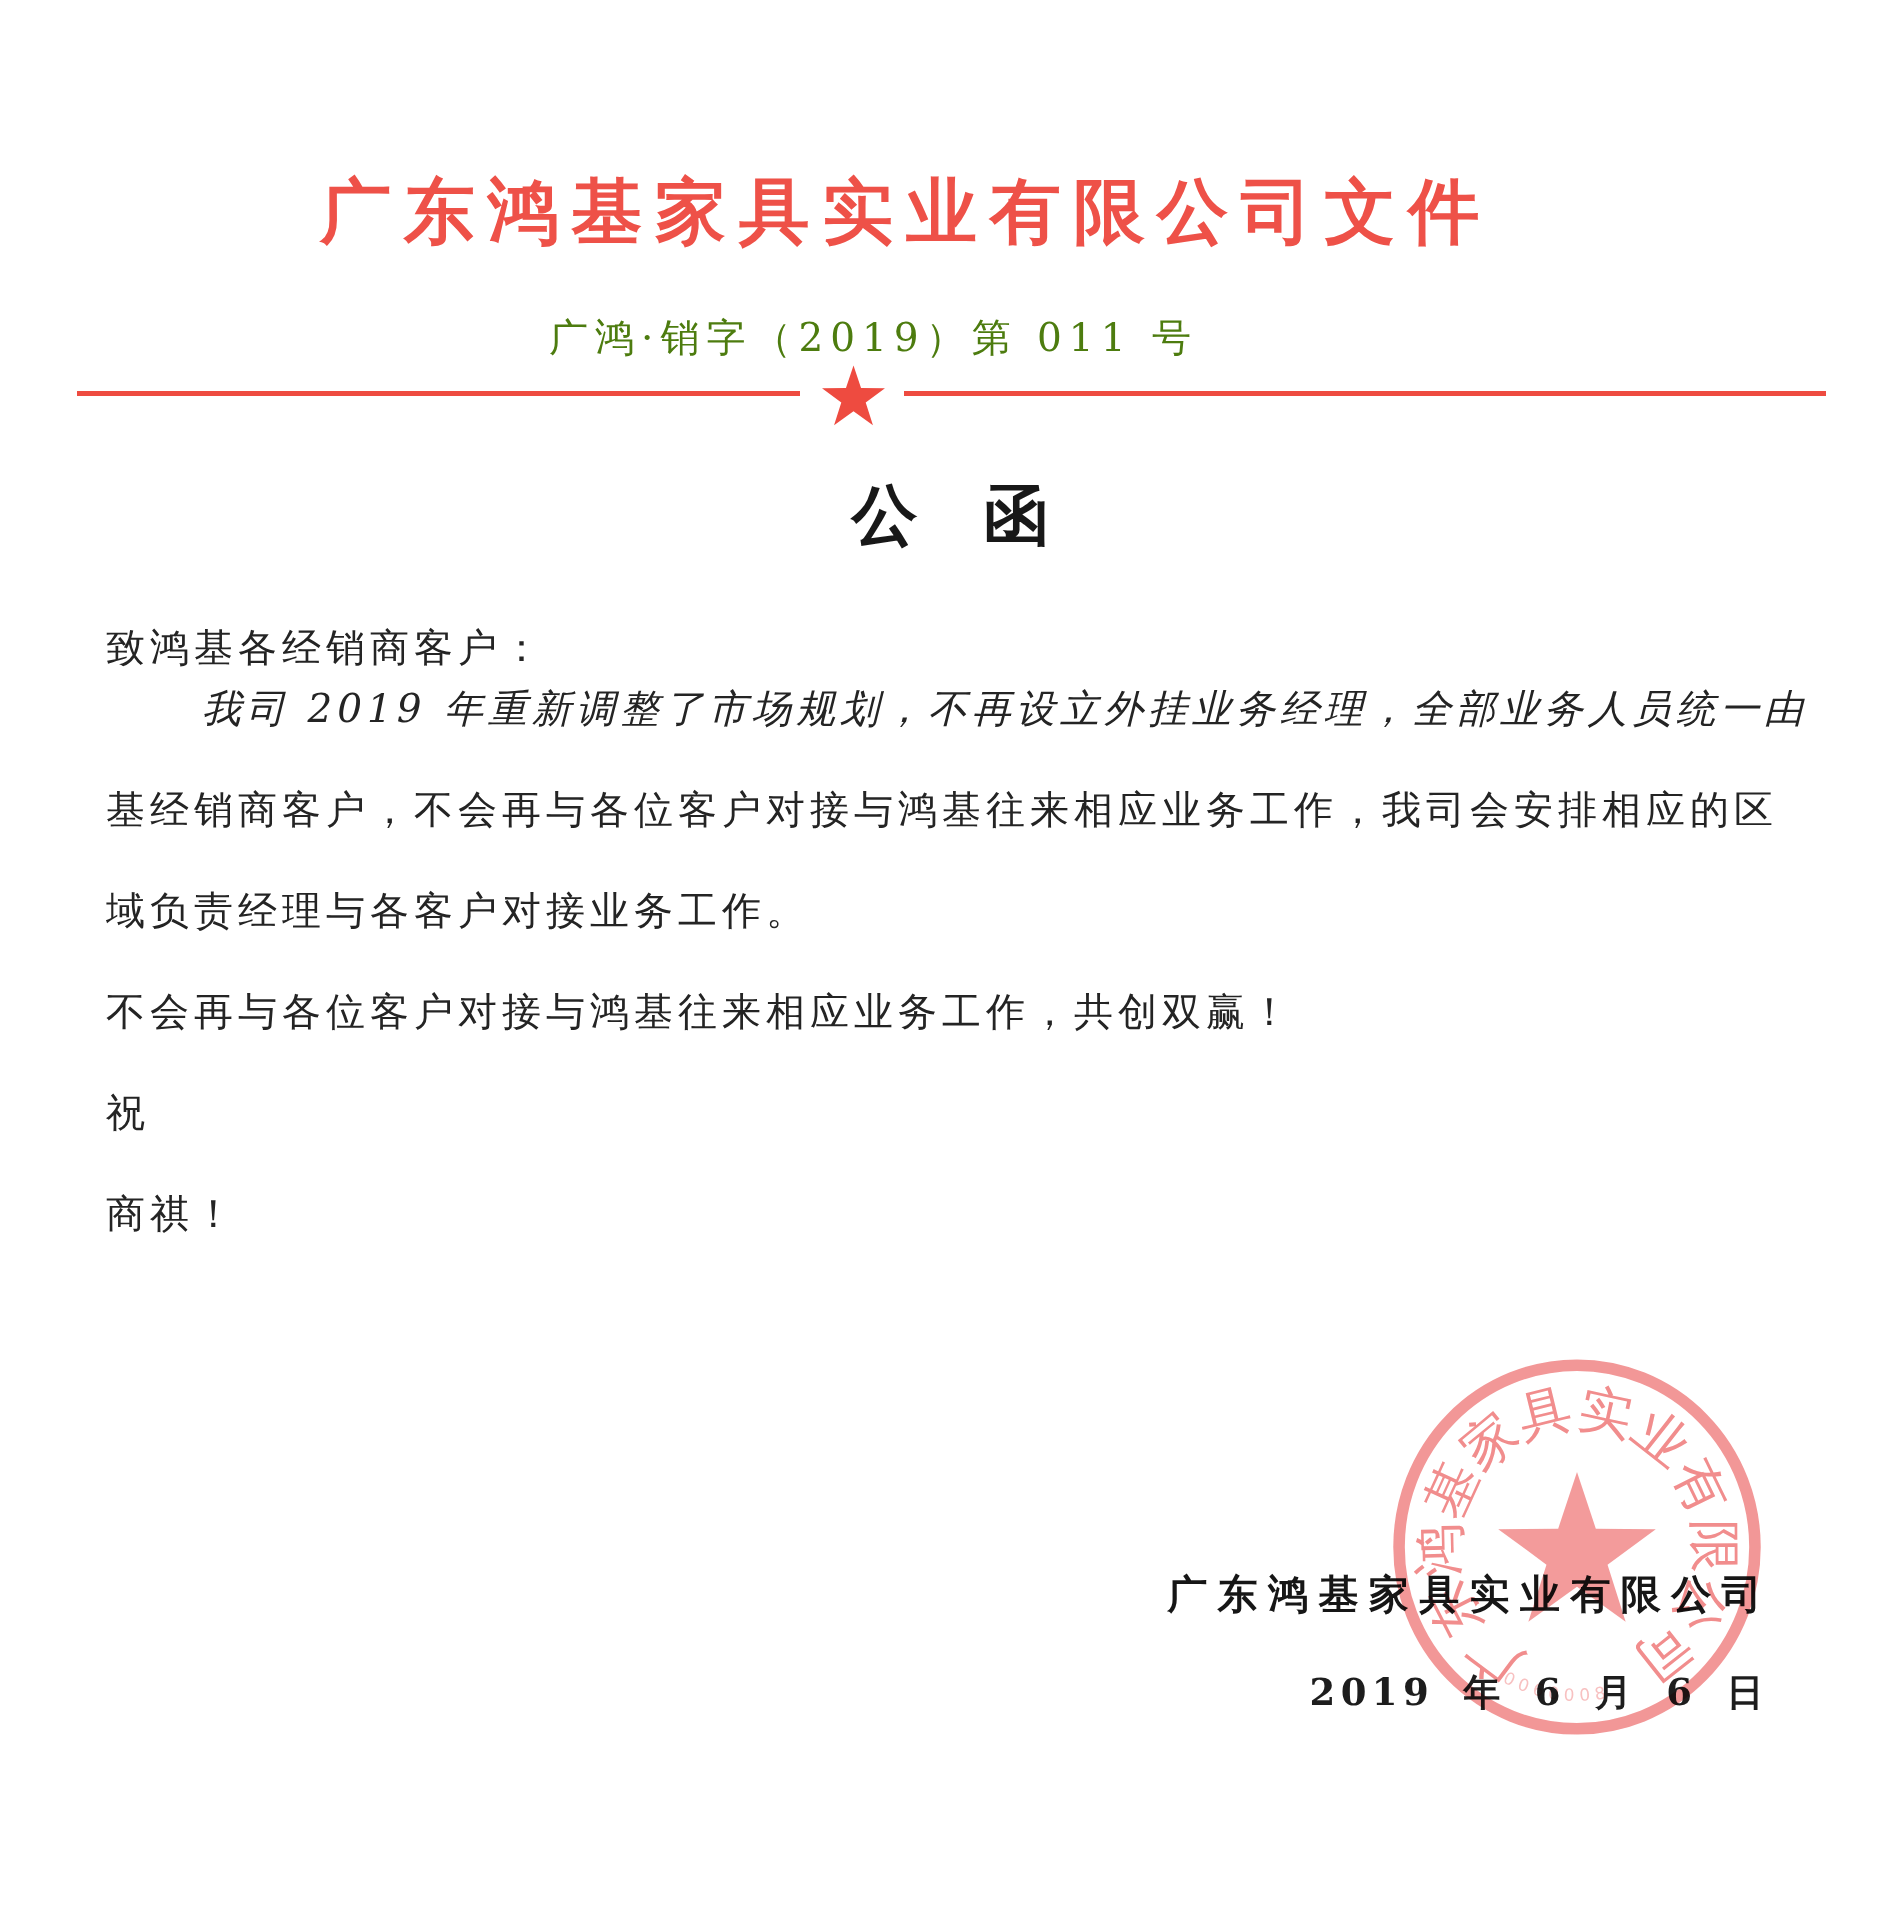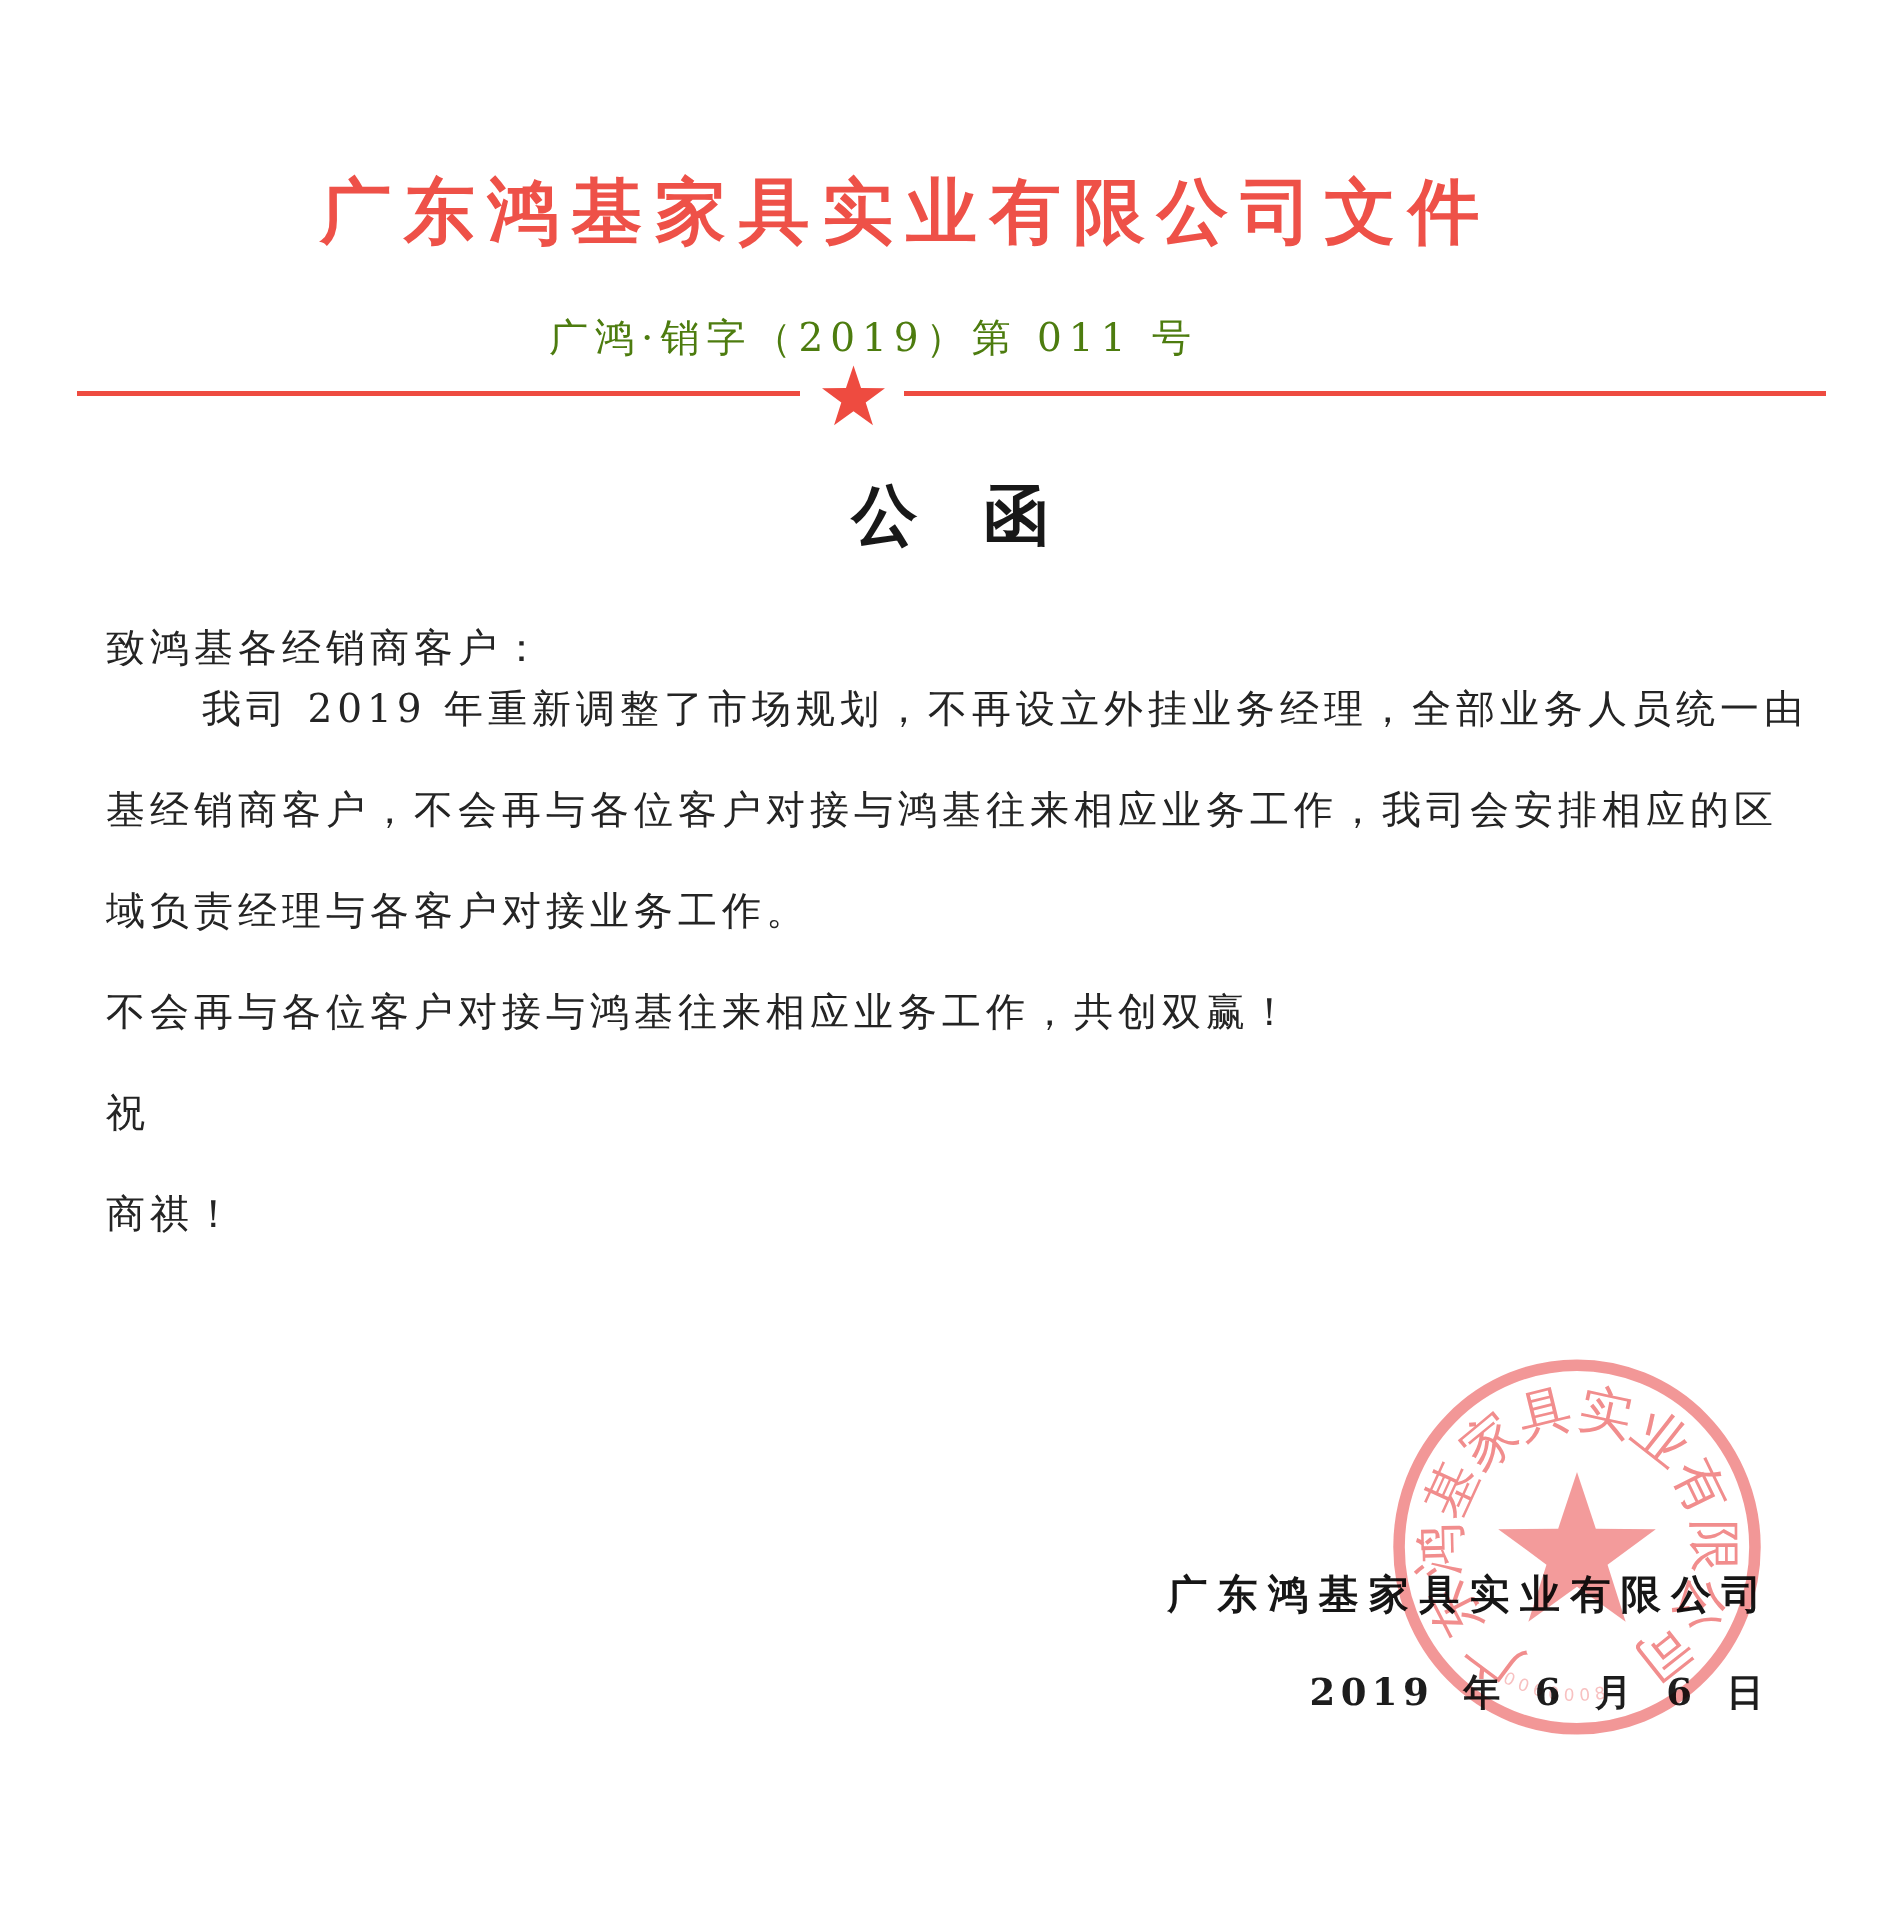--- a/index.html
+++ b/index.html
@@ -57,21 +57,21 @@
     white-space: nowrap;
     margin-top: 36px;
   }
   .body-block {
     top: 658px; left: 106px; width: 1703px;
     font-size: 39px; line-height: 101px;
     letter-spacing: 5px;
     color: #242424;
   }
   .body-block .line { white-space: nowrap; }
-  .body-block .indent { text-indent: 96px; }
+  .body-block .indent { text-indent: 96px; font-style: italic; }
 
   
   .company-signature {
     top: 1571px; left: 925px; width: 847px;
     text-align: right;
     font-size: 40px; line-height: 45px;
     letter-spacing: 10.4px;
     font-weight: 700;
     color: #161616;
     white-space: nowrap;

